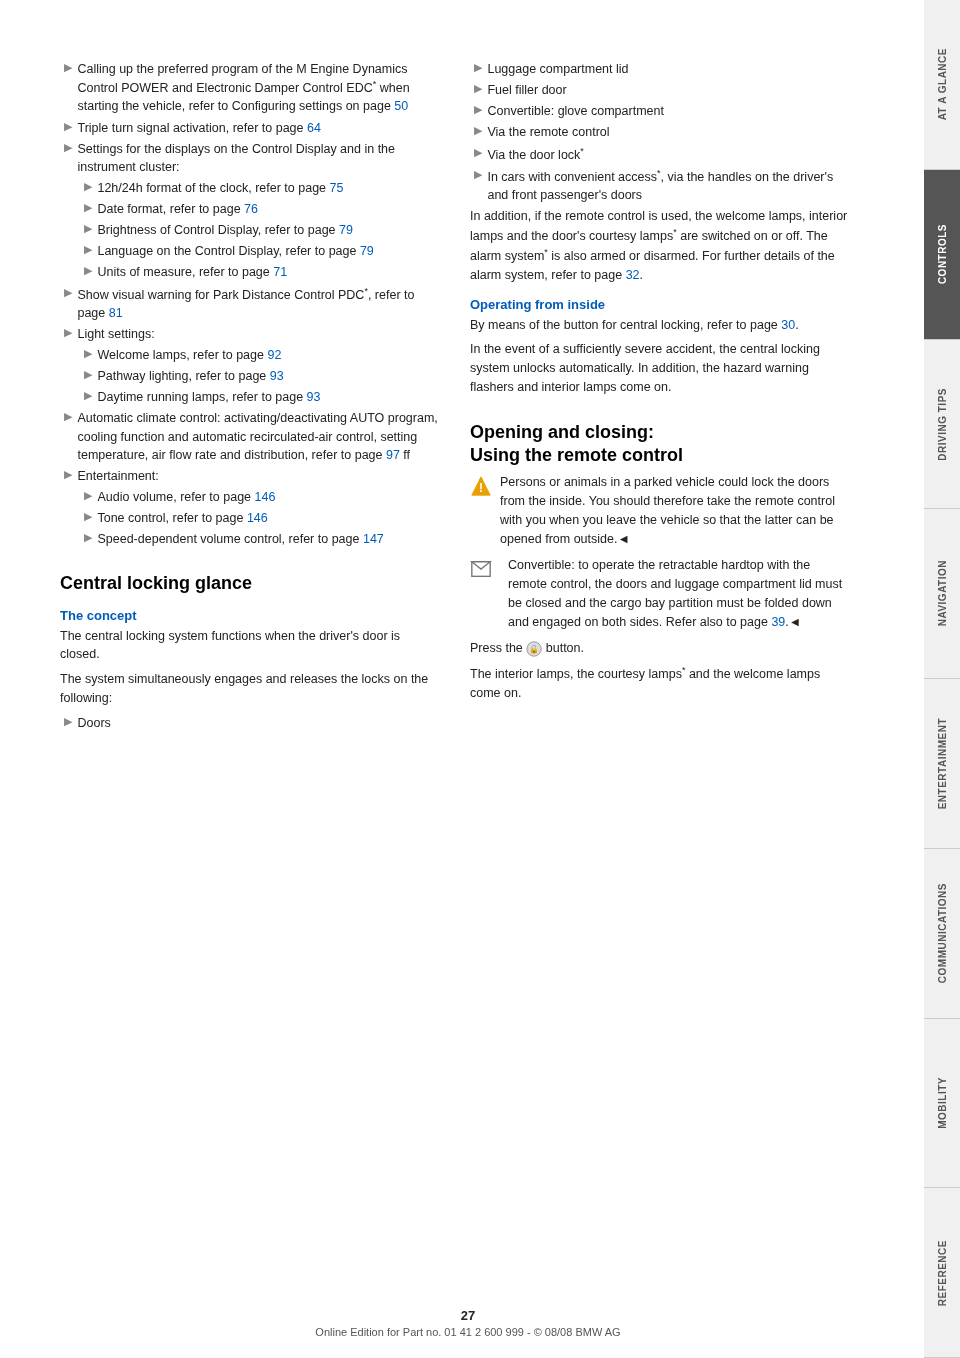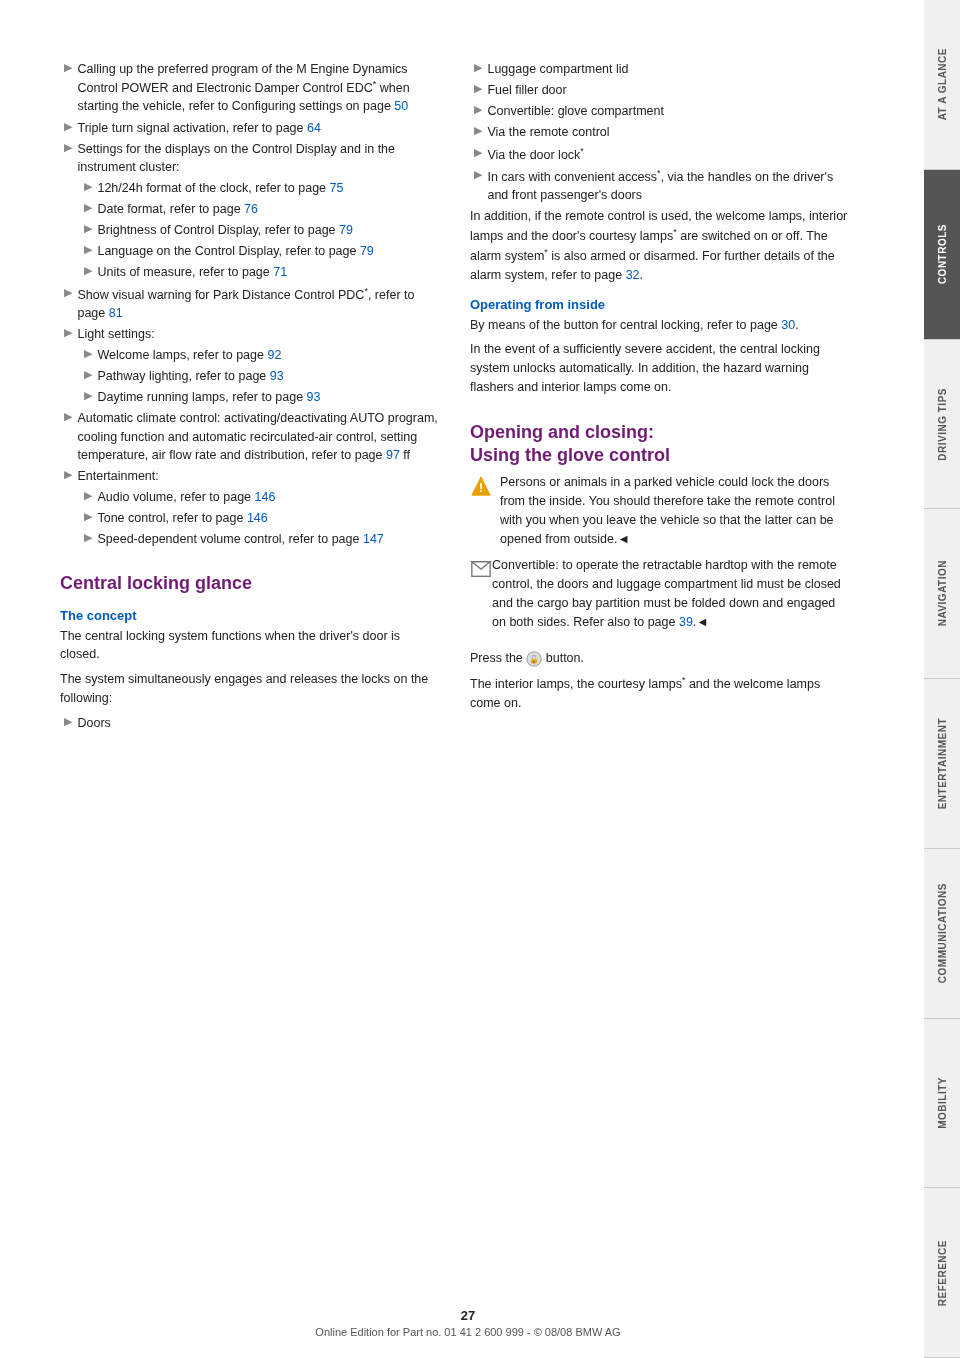--- a/index.html
+++ b/index.html
@@ -61,21 +61,21 @@
       letter-spacing: 0.5px;
       font-weight: bold;
       text-transform: uppercase;
       padding: 8px 4px;
     }
     .sidebar-section.active .sidebar-label {
       color: #fff;
     }
 
     h2.section-title {
-      color: #701a75;
+      color: #000000;
       font-size: 18px;
       font-weight: bold;
       margin-top: 24px;
       margin-bottom: 6px;
       line-height: 1.3;
     }
     h3.subsection-title {
       color: #005cb9;
       font-size: 13px;
       font-weight: bold;
@@ -135,22 +135,22 @@
     }
     .warning-icon {
       width: 22px;
       height: 22px;
       flex-shrink: 0;
       margin-top: 2px;
     }
     .info-box {
       display: flex;
       align-items: flex-start;
-      margin-bottom: 18px;
-      gap: 0;
+      margin-bottom: 8px;
+      gap: 16px;
     }
     .info-icon {
       width: 22px;
       height: 22px;
       flex-shrink: 0;
       margin-top: 2px;
     }
     sup {
       font-size: 9px;
     }
@@ -287,21 +287,21 @@
       </div>
 
       <p class="body-text">In addition, if the remote control is used, the welcome lamps, interior lamps and the door's courtesy lamps<sup>*</sup> are switched on or off. The alarm system<sup>*</sup> is also armed or disarmed. For further details of the alarm system, refer to page <span class="link-num">32</span>.</p>
 
       <h3 class="subsection-title">Operating from inside</h3>
 
       <p class="body-text">By means of the button for central locking, refer to page <span class="link-num">30</span>.</p>
 
       <p class="body-text">In the event of a sufficiently severe accident, the central locking system unlocks automatically. In addition, the hazard warning flashers and interior lamps come on.</p>
 
-      <h2 class="section-title">Opening and closing:<br><span>Using the glove control</span></h2>
+      <h2 class="section-title">Opening and closing:<br><span>Using the remote control</span></h2>
 
       <div class="warning-box">
         <svg class="warning-icon" viewBox="0 0 24 24">
           <polygon points="12,2 22,22 2,22" fill="#e8a000" stroke="#e8a000" stroke-width="1"></polygon>
           <text x="12" y="19" text-anchor="middle" font-size="13" font-weight="bold" fill="white">!</text>
         </svg>
         <p class="body-text" style="margin:0;">Persons or animals in a parked vehicle could lock the doors from the inside. You should therefore take the remote control with you when you leave the vehicle so that the latter can be opened from outside.◄</p>
       </div>
 
       <div class="info-box">

